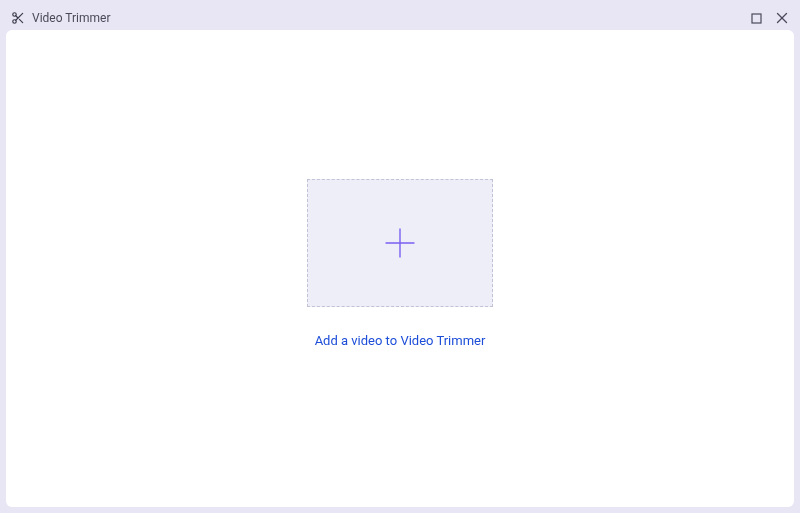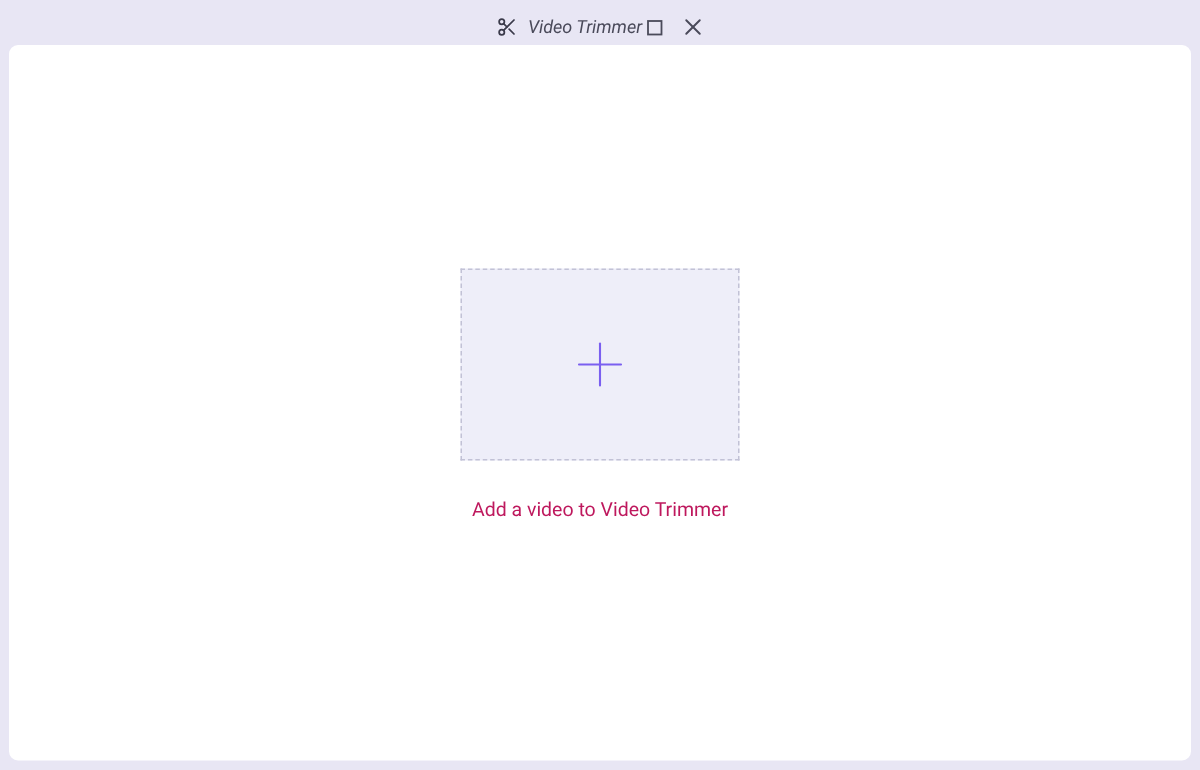--- a/index.html
+++ b/index.html
@@ -12,23 +12,22 @@
       height: 513px;
       background: #e8e6f4;
       font-family: -apple-system, BlinkMacSystemFont, "Segoe UI", Roboto, sans-serif;
       overflow: hidden;
       padding: 6px;
     }
     .title-bar {
       height: 24px;
       display: flex;
       align-items: center;
-      justify-content: center;
+      justify-content: space-between;
       padding: 0 4px;
-      font-style: italic;
     }
     .title-left {
       display: flex;
       align-items: center;
       gap: 6px;
     }
     .app-icon {
       width: 16px;
       height: 16px;
       display: flex;
@@ -73,21 +72,21 @@
       margin-top: -10px;
     }
     .plus-icon {
       display: flex;
       align-items: center;
       justify-content: center;
     }
     .prompt-text {
       margin-top: 26px;
       font-size: 13px;
-      color: #be185d;
+      color: #1d4ed8;
     }
   </style>
 </head>
 <body>
 
 <div class="title-bar">
   <div class="title-left">
     <span class="app-icon">
       <svg width="14" height="14" viewBox="0 0 24 24" fill="none" stroke="#3a3a4a" stroke-width="2" stroke-linecap="round" stroke-linejoin="round">
         <circle cx="6" cy="6" r="3"></circle>

